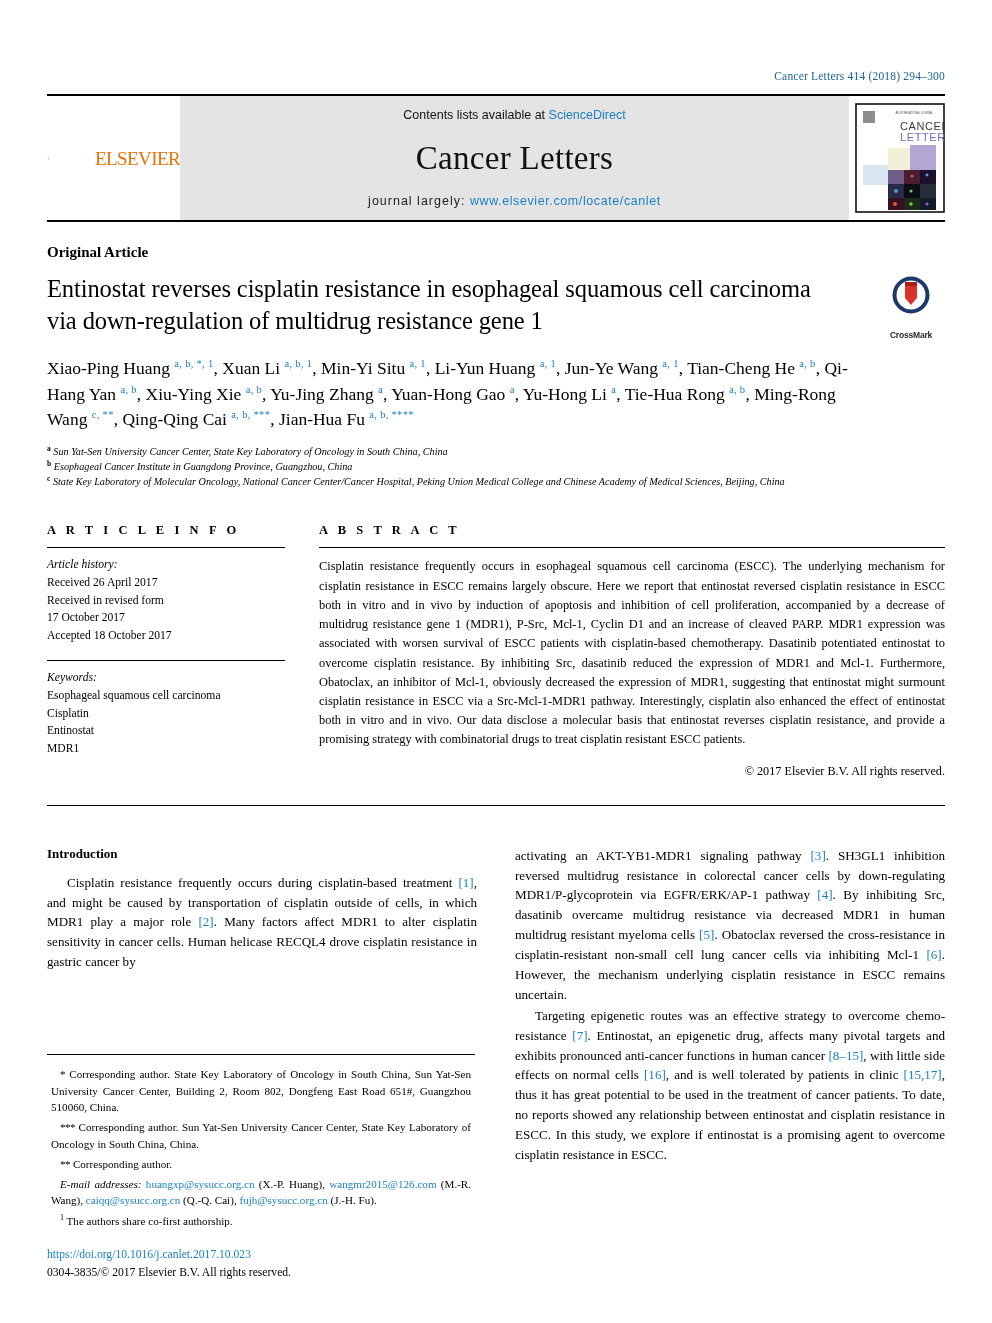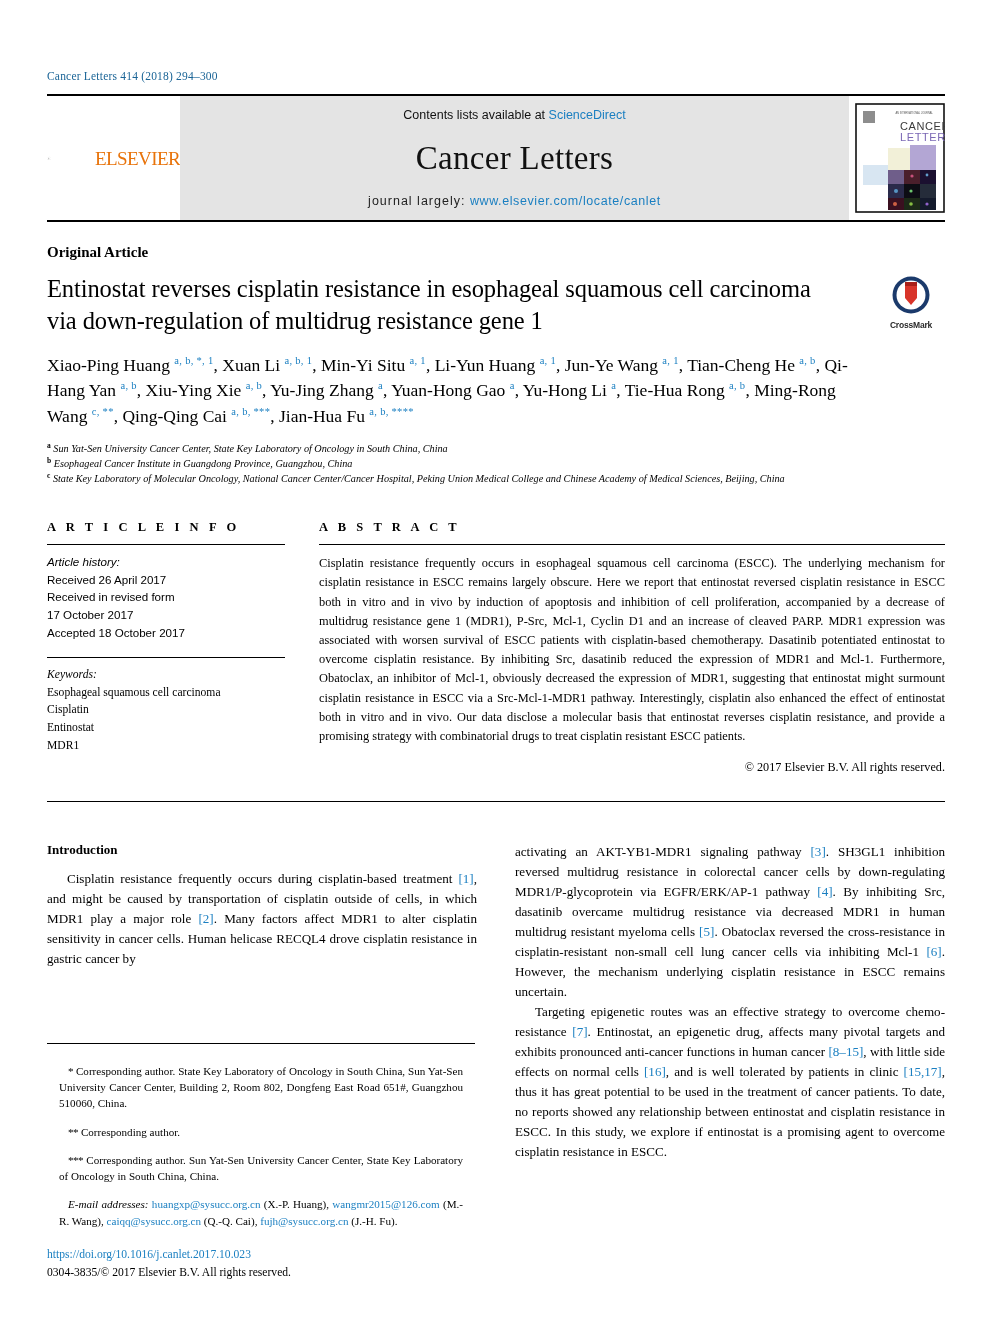--- a/index.html
+++ b/index.html
@@ -18,21 +18,21 @@
   .page {
     position: relative;
     width: 992px;
     height: 1323px;
     box-sizing: border-box;
     padding: 0 47px;
   }
 
   
   .runhead {
-    text-align: left;
+    text-align: right;
     font-size: 11.5px;
     color: #1a6496;
     padding-top: 70px;
     letter-spacing: .2px;
   }
 
   
   .masthead {
     margin-top: 12px;
     border-top: 2.2px solid #000;
@@ -125,21 +125,21 @@
     flex: 0 0 auto;
     width: 68px;
     text-align: center;
     margin-top: 2px;
   }
   .crossmark-label {
     font-family: "Liberation Sans", sans-serif;
     font-size: 8.5px;
     font-weight: bold;
     color: #2b2b2b;
-    margin-top: 1px;
+    margin-top: 11px;
     letter-spacing: -0.2px;
   }
 
   .authors {
     font-family: "Liberation Serif", serif;
     font-size: 17.5px;
     line-height: 1.47;
     margin-top: 16px;
     max-width: 830px;
   }
@@ -179,21 +179,21 @@
     font-family: "Liberation Serif", serif;
     font-weight: bold;
     font-size: 12.5px;
     letter-spacing: 3.6px;
   }
   .rule {
     border-top: 1.6px solid #000;
     margin-top: 9px;
   }
   .hist-block {
-    font-family: Liberation Sans, sans-serif;
+    font-family: Liberation Serif, serif;
     font-size: 11.6px;
     line-height: 1.52;
     margin-top: 8px;
   }
   .hist-block .ital { font-style: italic; }
   .kw-rule {
     border-top: 1.3px solid #000;
     margin-top: 16px;
   }
   .kw-block {
@@ -252,21 +252,21 @@
     margin-top: 16px;
     border-top: 1.1px solid #000;
     padding-top: 7px;
     width: 428px;
   }
   .fn {
     font-family: "Liberation Serif", serif;
     font-size: 11.1px;
     line-height: 1.47;
     text-align: justify;
-    margin: 12px;
+    margin: 4px;
     text-indent: 9px;
   }
   .fn .mark { letter-spacing: -0.5px; }
   .fn sup { font-size: 8px; vertical-align: super; line-height: 0; }
   .fn .ital { font-style: italic; }
   .lnk { color: #1a7fc1; }
 
   .doi-line {
     font-family: "Liberation Serif", serif;
     font-size: 11.6px;
@@ -458,31 +458,32 @@
       </p>
       <p class="body-p">
         <span>Targeting epigenetic routes was an effective strategy to overcome chemo-resistance </span><span class="ref">[7]</span><span>. Entinostat, an epigenetic drug, affects many pivotal targets and exhibits pronounced anti-cancer functions in human cancer </span><span class="ref">[8–15]</span><span>, with little side effects on normal cells </span><span class="ref">[16]</span><span>, and is well tolerated by patients in clinic </span><span class="ref">[15,17]</span><span>, thus it has great potential to be used in the treatment of cancer patients. To date, no reports showed any relationship between entinostat and cisplatin resistance in ESCC. In this study, we explore if entinostat is a promising agent to overcome cisplatin resistance in ESCC.</span>
       </p>
     </div>
   </div>
 
   <div class="footer-left">
     <div class="footnotes">
       <p class="fn"><span class="mark">*</span> <span>Corresponding author. State Key Laboratory of Oncology in South China, Sun Yat-Sen University Cancer Center, Building 2, Room 802, Dongfeng East Road 651#, Guangzhou 510060, China.</span></p>
+      <p class="fn"><span class="mark">***</span> <span>Corresponding author. Sun Yat-Sen University Cancer Center, State Key Laboratory of Oncology in South China, China.</span></p>
       <p class="fn"><span class="mark">**</span> <span>Corresponding author.</span></p>
-      <p class="fn"><span class="mark">***</span> <span>Corresponding author. Sun Yat-Sen University Cancer Center, State Key Laboratory of Oncology in South China, China.</span></p>
       <p class="fn">
         <span class="ital">E-mail addresses:</span>
         <span class="lnk">huangxp@sysucc.org.cn</span>
         <span>(X.-P. Huang)</span>,
         <span class="lnk">wangmr2015@126.com</span>
         <span>(M.-R. Wang)</span>,
         <span class="lnk">caiqq@sysucc.org.cn</span>
         <span>(Q.-Q. Cai)</span>,
         <span class="lnk">fujh@sysucc.org.cn</span>
         <span>(J.-H. Fu)</span>.
       </p>
+      <p class="fn"><sup>1</sup> <span>The authors share co-first authorship.</span></p>
     </div>
     <div class="doi-line">https://doi.org/10.1016/j.canlet.2017.10.023</div>
     <div class="issn-line">0304-3835/© 2017 Elsevier B.V. All rights reserved.</div>
   </div>
 
 </div>
 
 </body></html>

